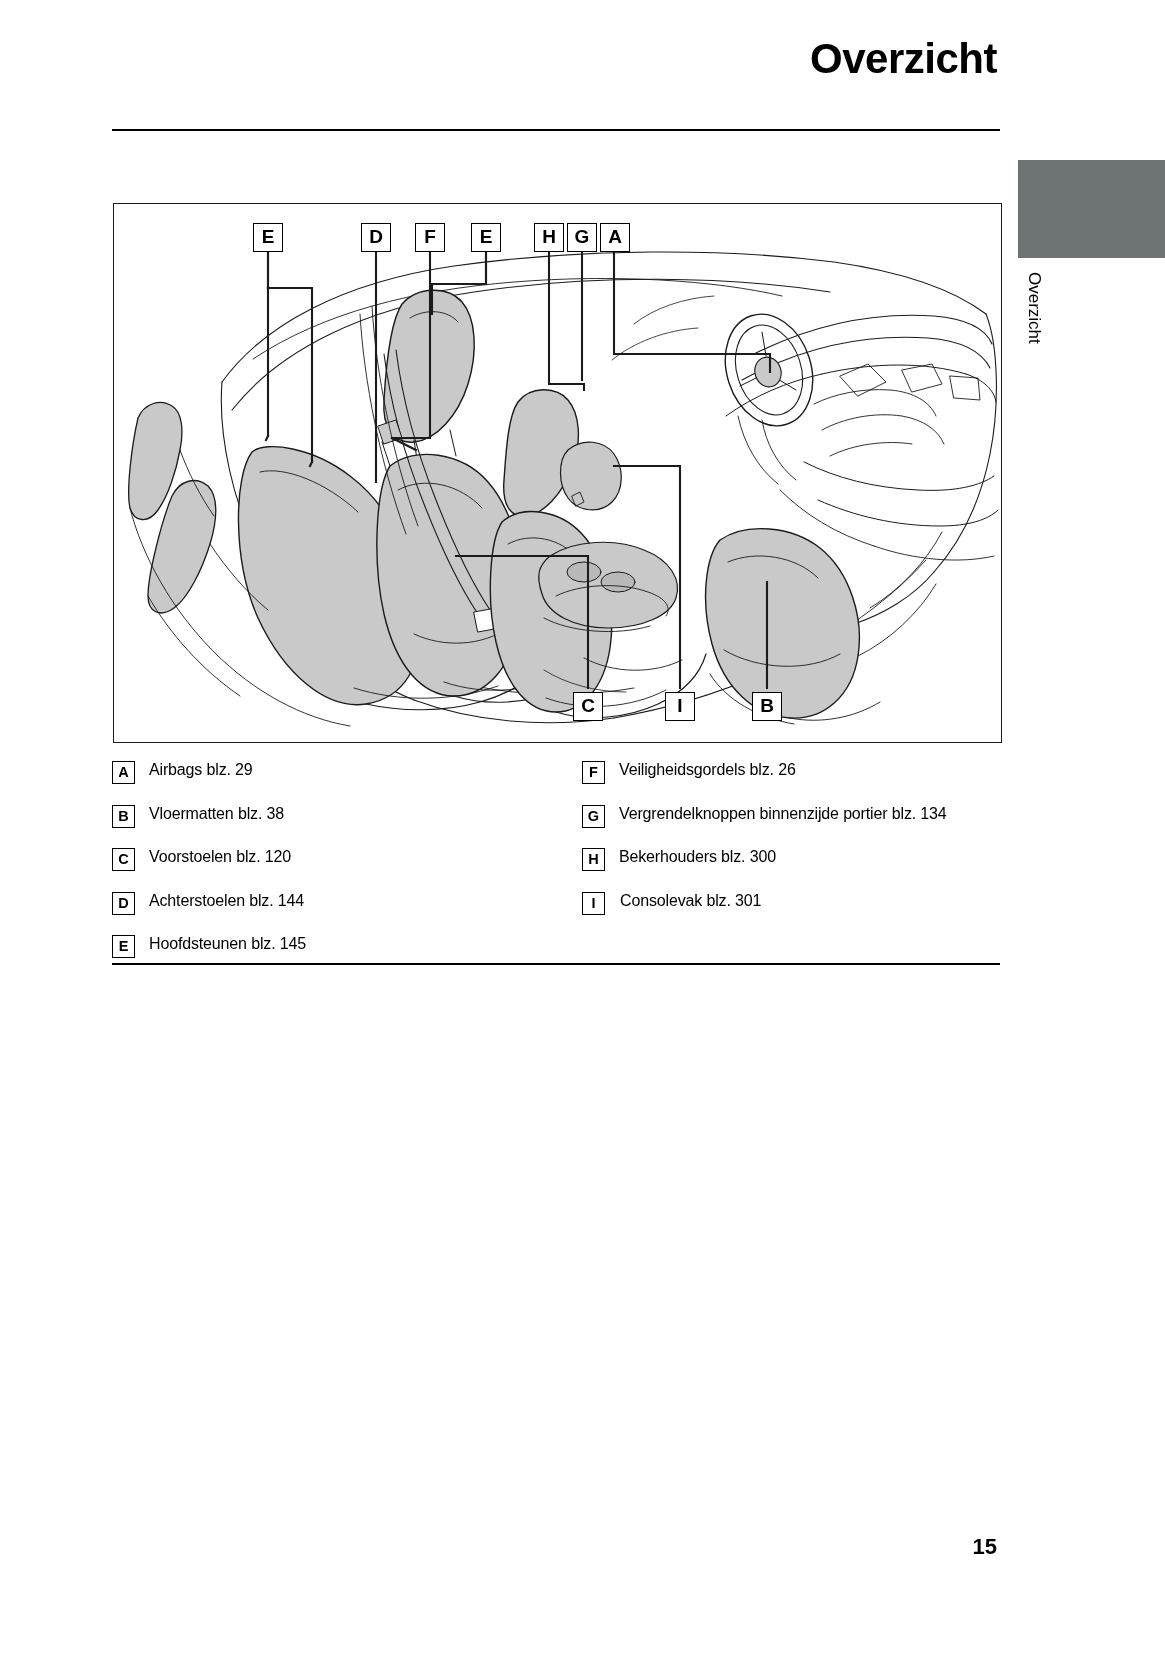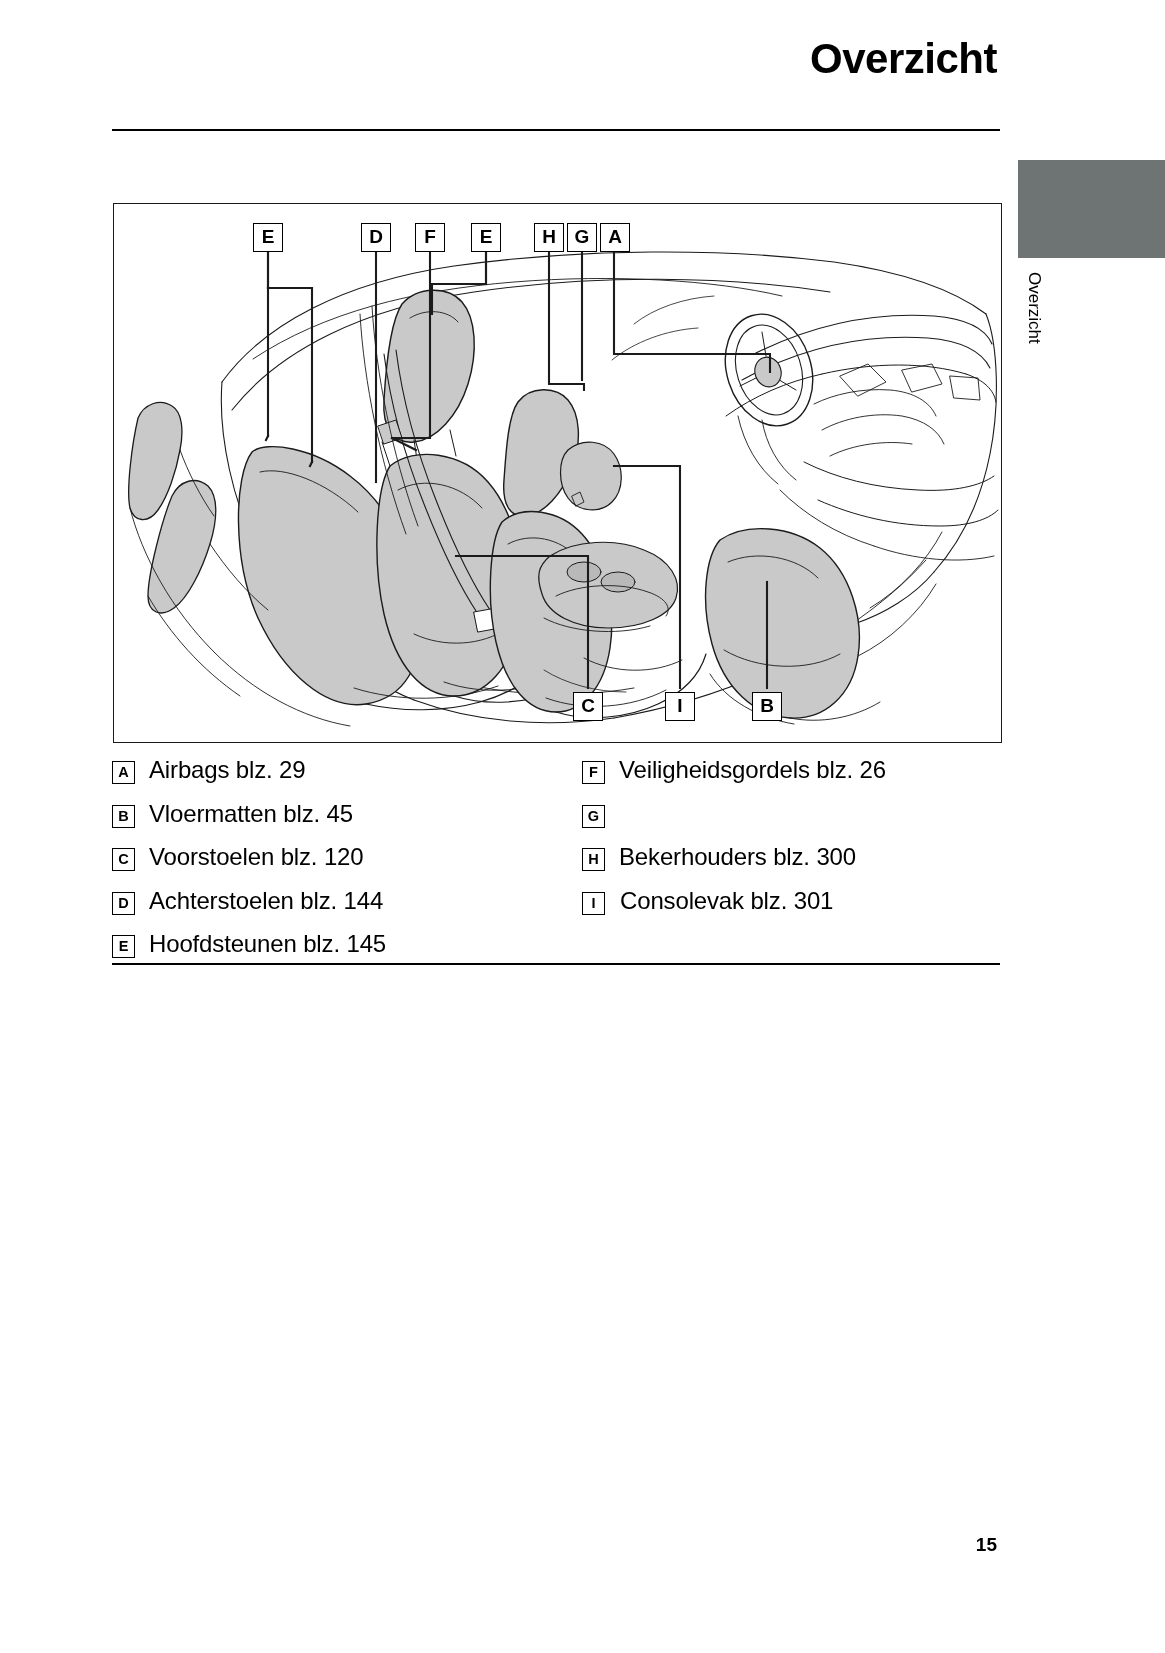--- a/index.html
+++ b/index.html
@@ -136,42 +136,42 @@
     height: 23px;
     border: 1.6px solid #000;
     box-sizing: border-box;
     font-size: 14.5px;
     font-weight: bold;
     line-height: 20px;
     text-align: center;
     margin-top: 4px;
   }
   .legend-text {
-    font-size: 24px;
+    font-size: 16px;
     line-height: 26px;
     margin-left: 14px;
     letter-spacing: -0.15px;
   }
   .legend-row.tight .legend-text { margin-left: 15px; }
 
   #legend-rule {
     position: absolute;
     left: 112px;
     top: 963px;
     width: 888px;
     height: 2px;
     background: #000;
   }
 
   
   #folio {
     position: absolute;
     right: 168px;
     top: 1534px;
-    font-size: 19px;
+    font-size: 22px;
     font-weight: bold;
     text-align: center;
     margin-left: 8px;
   }
 </style>
 </head>
 <body>
 
 <div id="page">
 
@@ -352,21 +352,21 @@
 
   <div id="legend">
 
     <div class="legend-col" id="legend-col-left">
       <div class="legend-row">
         <div class="legend-tag">A</div>
         <div class="legend-text">Airbags blz. 29</div>
       </div>
       <div class="legend-row">
         <div class="legend-tag">B</div>
-        <div class="legend-text">Vloermatten blz. 45</div>
+        <div class="legend-text">Vloermatten blz. 38</div>
       </div>
       <div class="legend-row">
         <div class="legend-tag">C</div>
         <div class="legend-text">Voorstoelen blz. 120</div>
       </div>
       <div class="legend-row">
         <div class="legend-tag">D</div>
         <div class="legend-text">Achterstoelen blz. 144</div>
       </div>
       <div class="legend-row">
@@ -375,20 +375,21 @@
       </div>
     </div>
 
     <div class="legend-col" id="legend-col-right">
       <div class="legend-row">
         <div class="legend-tag">F</div>
         <div class="legend-text">Veiligheidsgordels blz. 26</div>
       </div>
       <div class="legend-row">
         <div class="legend-tag">G</div>
+        <div class="legend-text" style="max-width:338px;">Vergrendelknoppen binnenzijde portier blz. 134</div>
       </div>
       <div class="legend-row">
         <div class="legend-tag">H</div>
         <div class="legend-text">Bekerhouders blz. 300</div>
       </div>
       <div class="legend-row tight">
         <div class="legend-tag">I</div>
         <div class="legend-text">Consolevak blz. 301</div>
       </div>
     </div>

